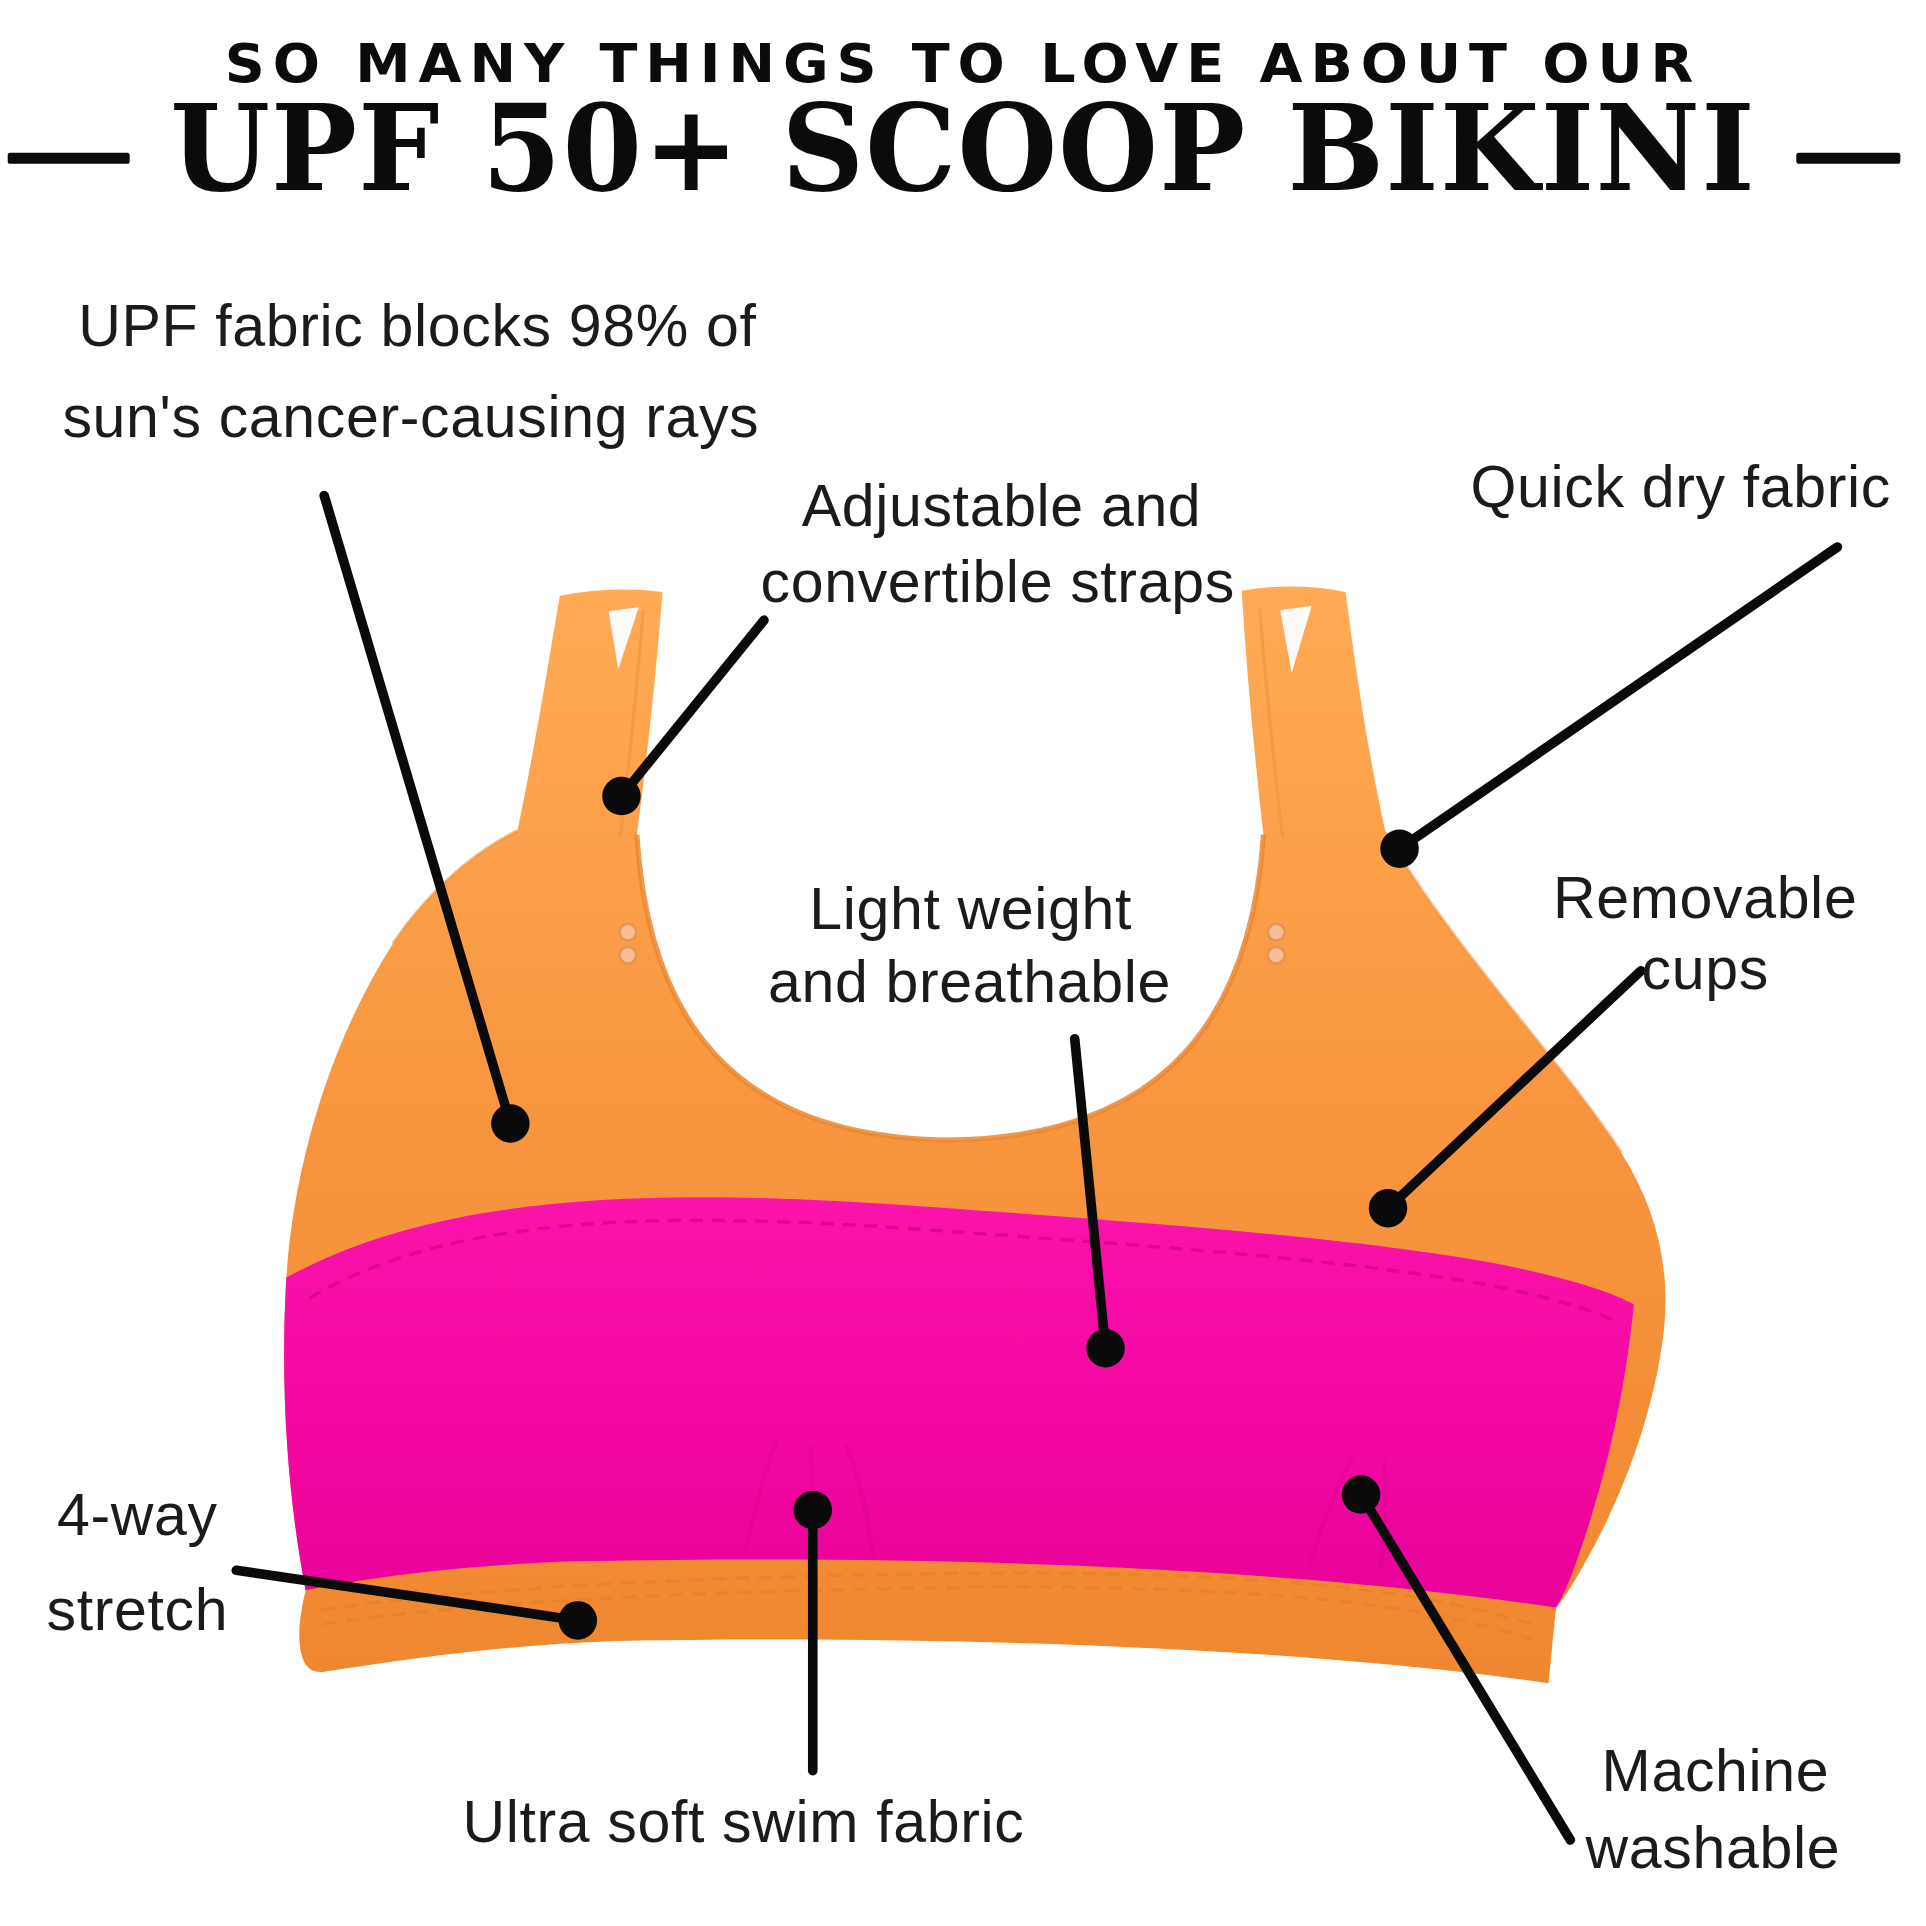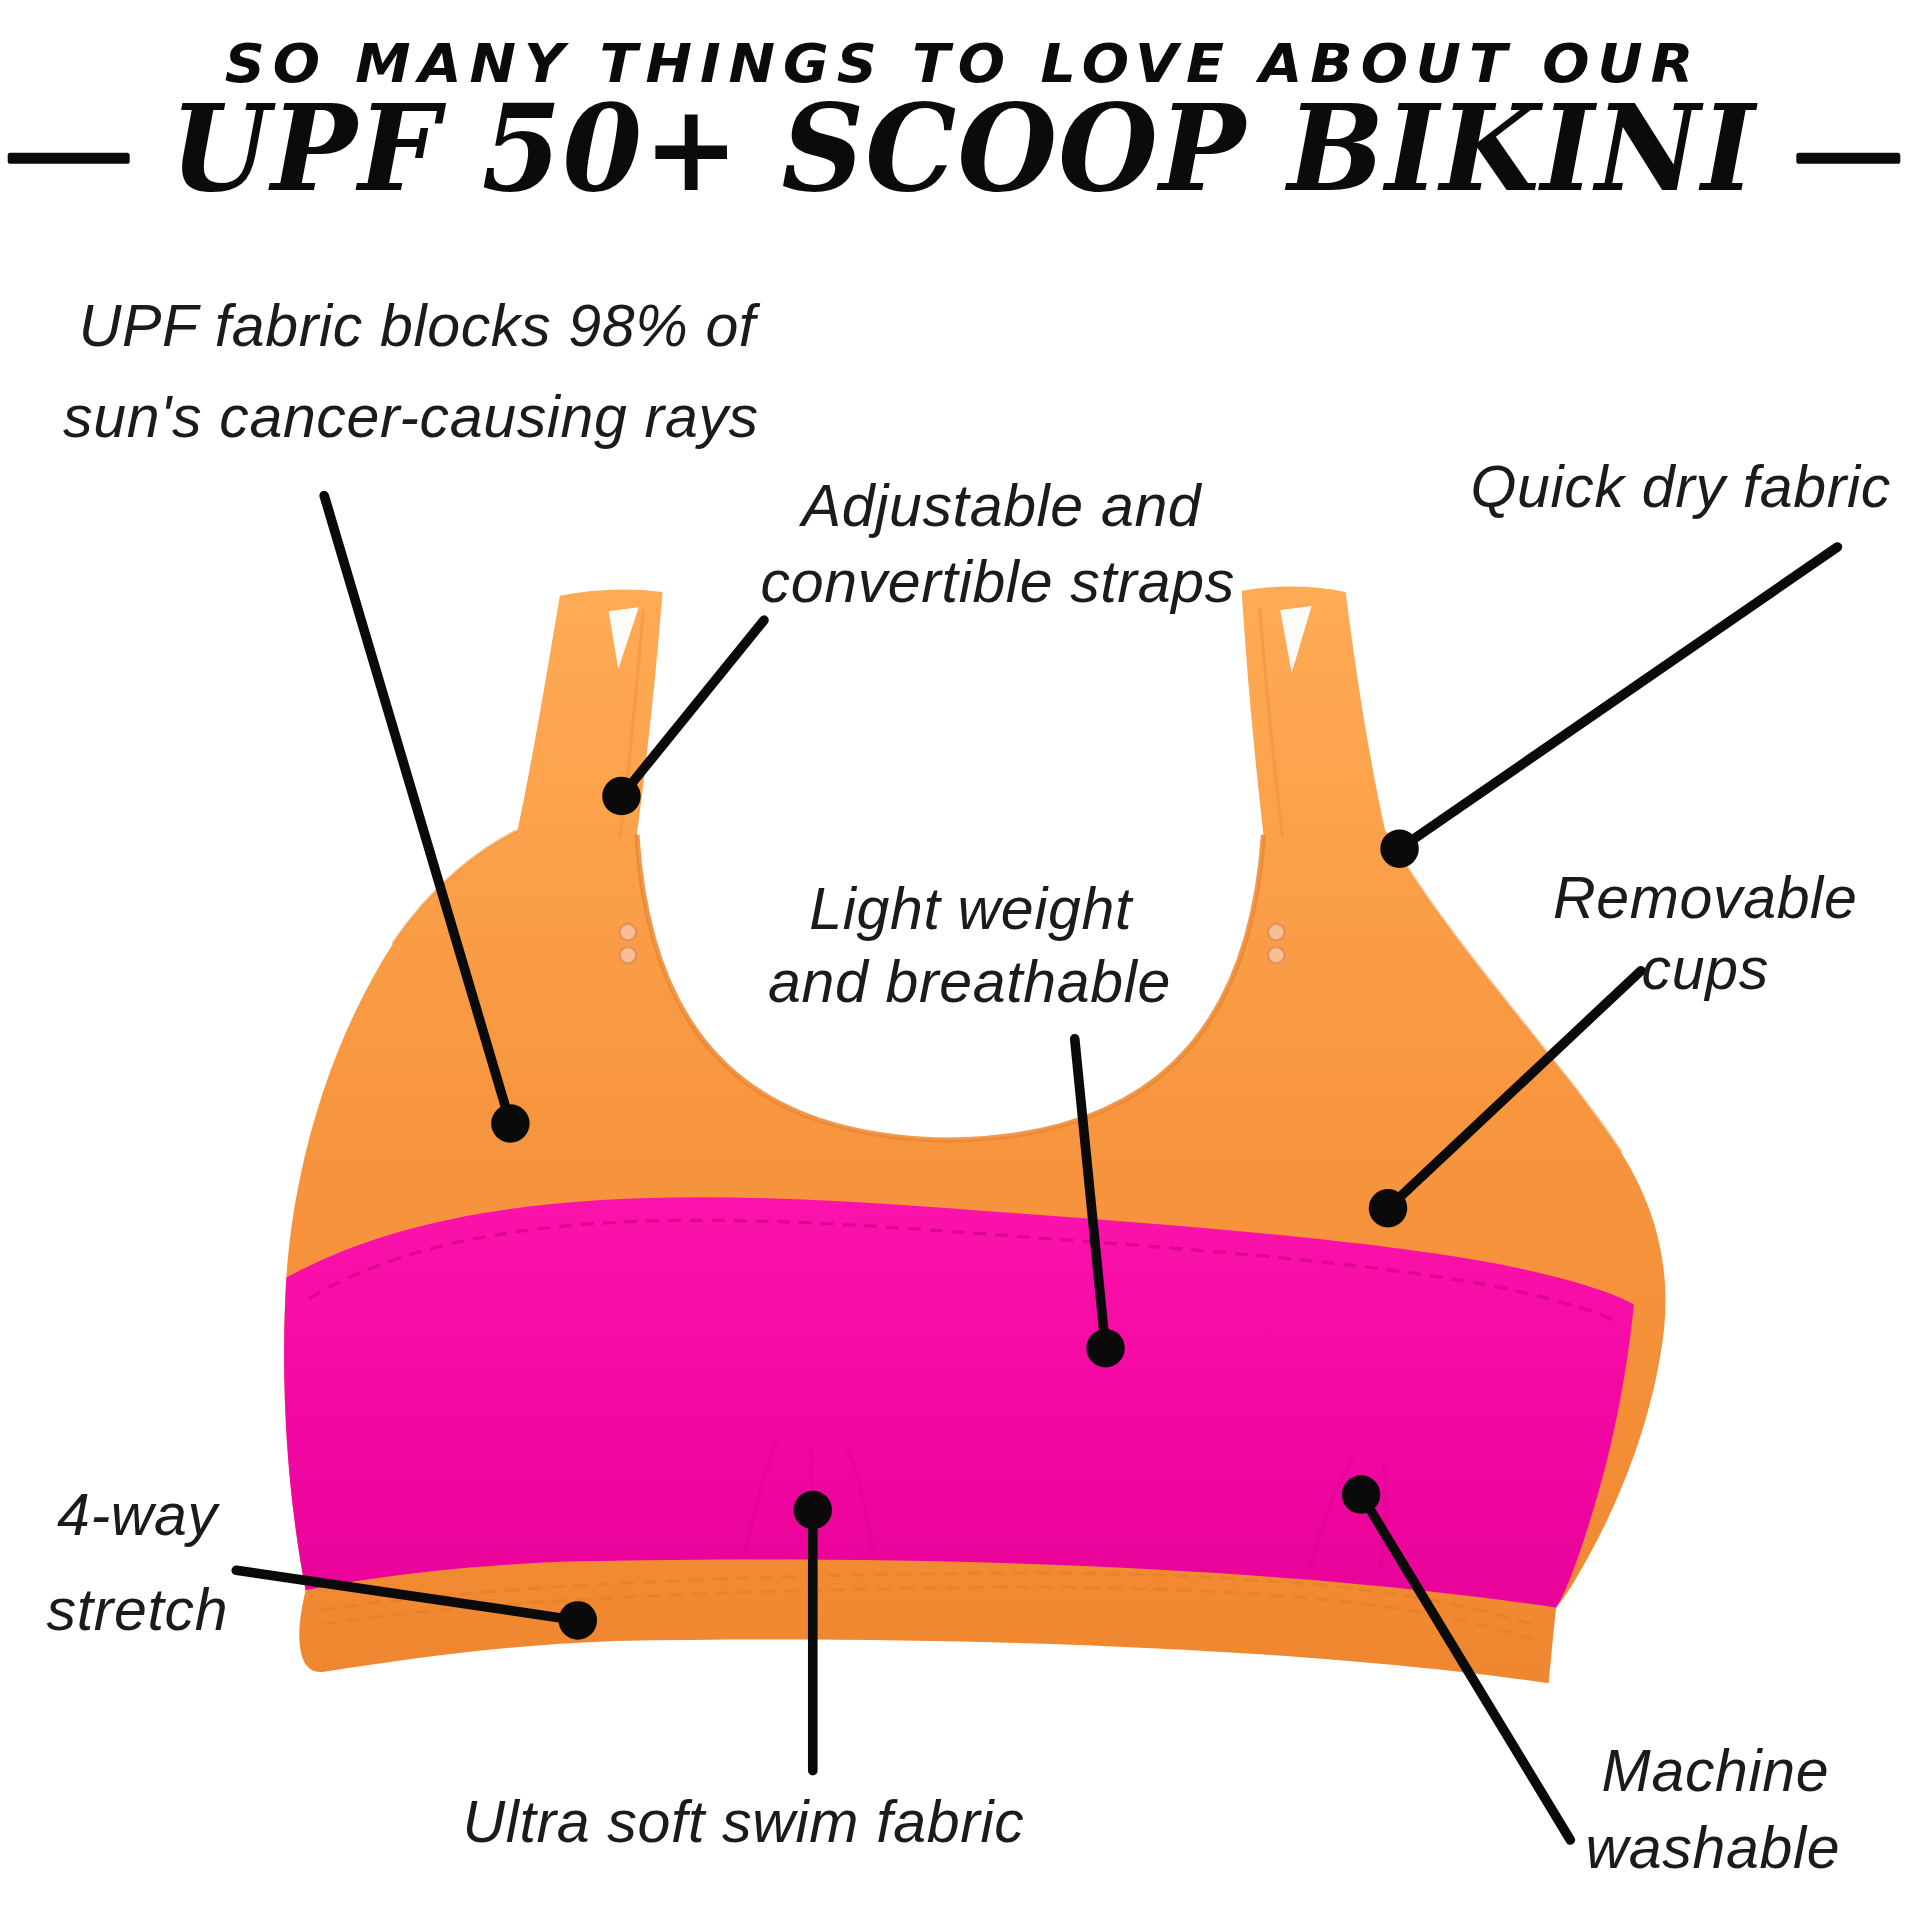--- a/index.html
+++ b/index.html
@@ -9,21 +9,20 @@
     width: 1926px;
     height: 1926px;
     font-family: "Liberation Sans", sans-serif;
   }
   #stage {
     position: relative;
     width: 1926px;
     height: 1926px;
     overflow: hidden;
     background: #ffffff;
-    font-style: italic;
   }
   svg { display: block; }
 
   .eyebrow-text {
     font-family: "DejaVu Sans", sans-serif;
     font-weight: bold;
     font-size: 84px;
     letter-spacing: 12px;
     fill: #0b0b0b;
   }

